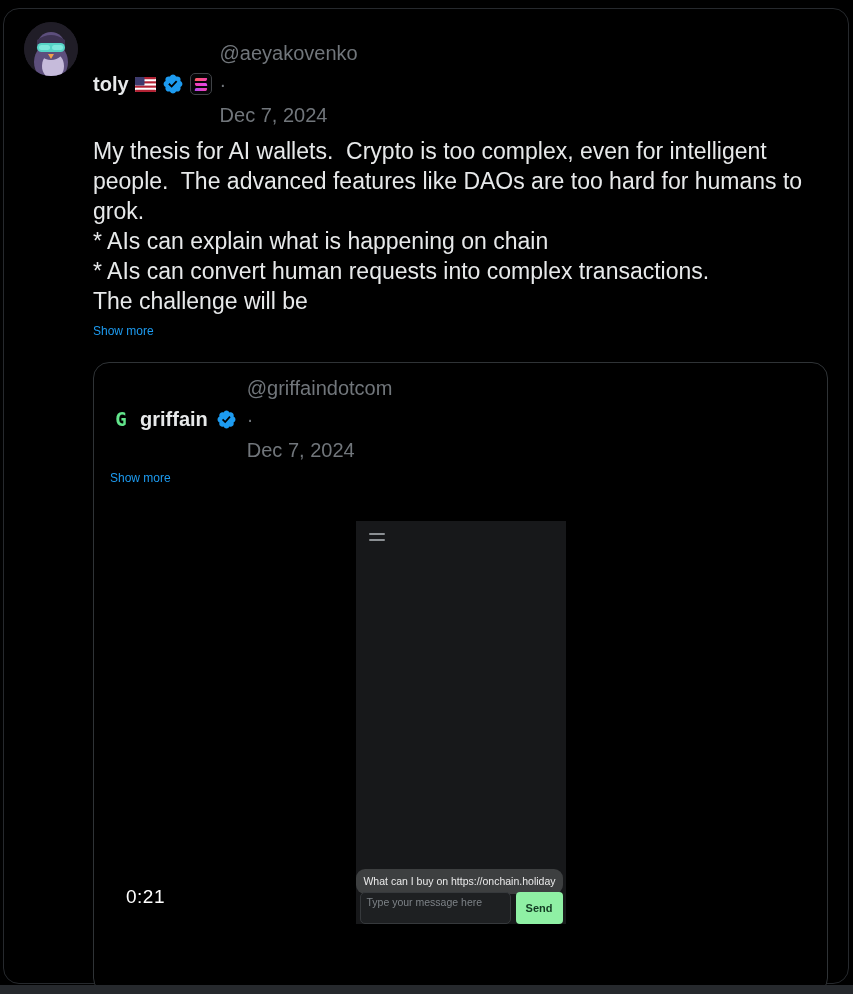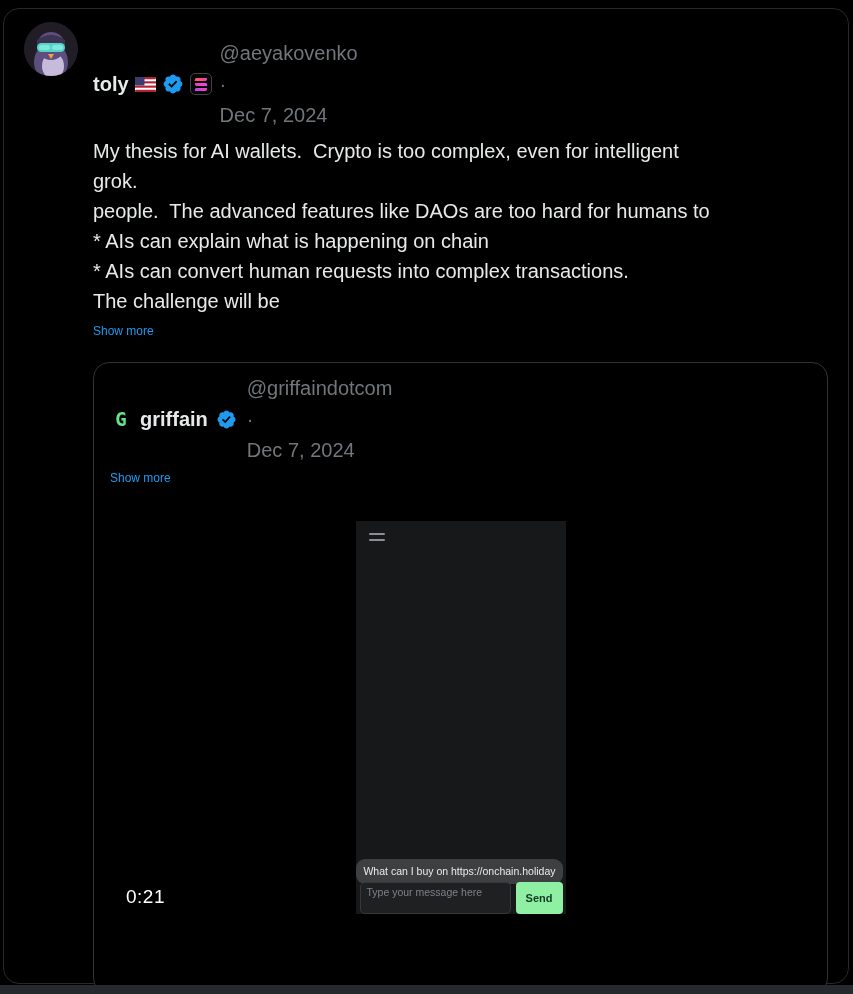--- a/index.html
+++ b/index.html
@@ -45,21 +45,21 @@
     align-items: center; gap: 2.5px; cursor: pointer;
   }
   .solana-bar { width: 12px; height: 2.6px; border-radius: 1px; }
   .solana-bar.b1 { background: linear-gradient(90deg, #ff5e5e, #f43fb0); transform: skewX(-18deg); }
   .solana-bar.b2 { background: linear-gradient(90deg, #f43fb0, #e14bf0); transform: skewX(18deg); }
   .solana-bar.b3 { background: linear-gradient(90deg, #b44bf0, #f43fb0); transform: skewX(-18deg); }
   .meta { color: #71767b; font-weight: 400; display: inline-flex; gap: 5px; margin-left: 2px; flex-direction: column; }
   .meta span { cursor: pointer; }
   .meta .sep { cursor: default; }
 
-  .tweet-text { margin-top: 8px; font-size: 20px; line-height: 30px; color: #e7e9ea; }
+  .tweet-text { margin-top: 8px; font-size: 23px; line-height: 30px; color: #e7e9ea; }
   .tweet-text div { white-space: pre-wrap; }
   .show-more { color: #1d9bf0; font-size: 12px; line-height: 30px; cursor: pointer; display: inline-block; }
 
   .quote-card {
     margin-top: 16px; width: 100%; height: 632px;
     border: 1px solid #2f3336; border-radius: 16px;
     overflow: hidden; cursor: pointer; background: #000;
   }
   .quote-pad { padding: 12px 16px 0 16px; }
   .quote-header {
@@ -79,21 +79,21 @@
     background: #7fb3e8; border: 1px solid #b9d7f5; border-radius: 3px;
     vertical-align: -3px; margin-left: 8px;
     box-shadow: inset 0 -3px 0 #5f93c8;
   }
 
   .video-area {
     position: relative; margin-top: 21px; height: 412px; background: #000; width: 100%;
   }
   .phone-screen {
     position: absolute; left: 50%; transform: translateX(-50%);
-    top: 7px; bottom: 12px; width: 210px; background: #17181a;
+    top: 7px; bottom: 2px; width: 210px; background: #17181a;
   }
   .hamburger { position: absolute; left: 13px; top: 12px; width: 16px; }
   .hamburger i { display: block; height: 2px; background: #8b8f93; margin-bottom: 4px; border-radius: 1px; }
   .chat-bubble {
     position: absolute; right: 3px; bottom: 30px;
     background: #3d3f40; color: #eaeaea; font-size: 10.5px; line-height: 13px;
     padding: 6px 7px; border-radius: 9px; white-space: nowrap;
   }
   .input-row {
     position: absolute; left: 4px; right: 3px; bottom: 0; height: 32px;
@@ -171,22 +171,22 @@
           </span>
           <span class="meta">
             <span>@aeyakovenko</span>
             <span class="sep">·</span>
             <span>Dec 7, 2024</span>
           </span>
         </div>
 
         <div class="tweet-text">
           <div>My thesis for AI wallets.  Crypto is too complex, even for intelligent</div>
+          <div>people.  The advanced features like DAOs are too hard for humans to</div>
           <div>grok.</div>
-          <div>people.  The advanced features like DAOs are too hard for humans to</div>
           <div>* AIs can explain what is happening on chain</div>
           <div>* AIs can convert human requests into complex transactions.</div>
           <div>The challenge will be</div>
         </div>
         <span class="show-more">Show more</span>
 
         <div class="quote-card">
           <div class="quote-pad">
             <div class="quote-header">
               <span class="g-avatar">G</span>

